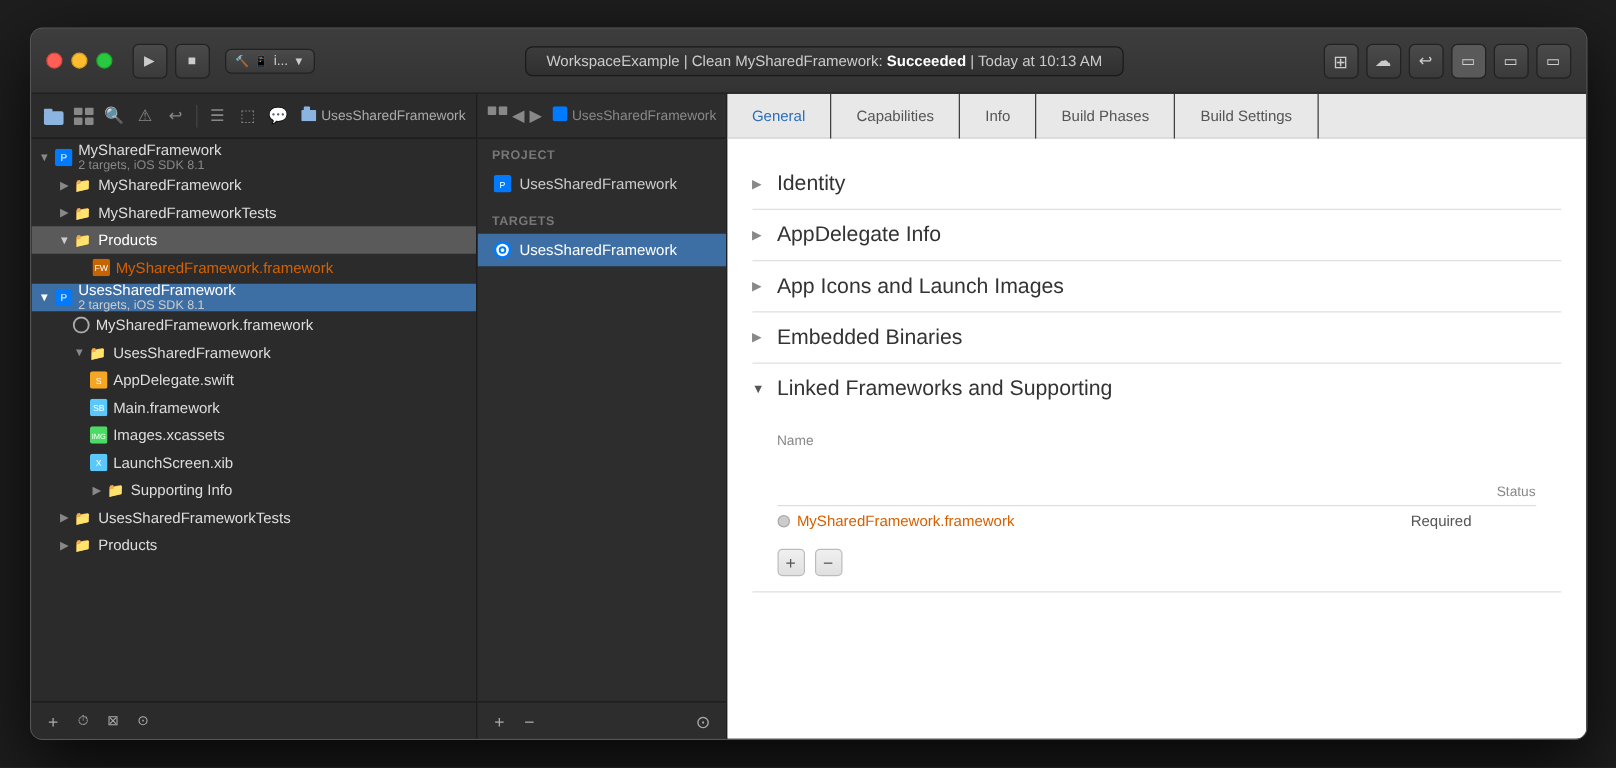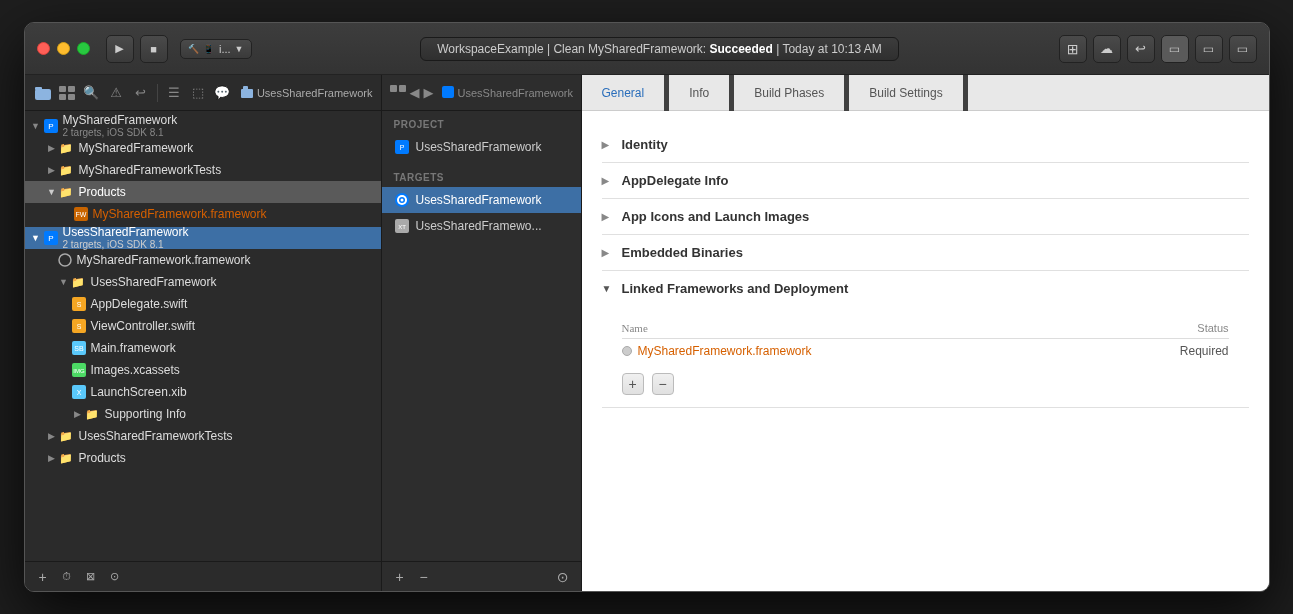--- a/index.html
+++ b/index.html
@@ -280,21 +280,21 @@
       gap: 0;
     }
     .section-tab {
       height: 36px;
       padding: 0 20px;
       display: flex;
       align-items: center;
       cursor: pointer;
       font-size: 12px;
       color: #555;
-      border-right: 5px solid #404040;
+      border-right: 1px solid #404040;
       background: transparent;
     }
     .section-tab.active {
       color: #2a6ebb;
       font-weight: 500;
     }
     .editor-body {
       flex: 1;
       background: #fff;
       overflow-y: auto;
@@ -311,41 +311,41 @@
       cursor: pointer;
     }
     .section-row:last-child { border-bottom: none; }
     .section-arrow {
       color: #888;
       font-size: 10px;
       margin-right: 8px;
       width: 12px;
     }
     .section-title {
-      font-size: 13px;
-      font-weight: 700;
+      font-size: 17px;
+      font-weight: 400;
       color: #333;
     }
     .section-content {
       padding: 12px 20px;
       border-bottom: 1px solid #e0e0e0;
     }
     
     .lf-table {
       width: 100%;
     }
     .lf-header {
       display: flex;
       padding: 4px 0;
       border-bottom: 1px solid #ddd;
       font-size: 11px;
       color: #888;
     }
-    .lf-header-name { flex: 1; font-family: Liberation Serif, serif; }
-    .lf-header-status { width: 100px; text-align: right; }
+    .lf-header-name { flex: 1; }
+    .lf-header-status { width: 100px; text-align: right; margin-top: 41px; }
     .lf-row {
       display: flex;
       align-items: center;
       padding: 5px 0;
     }
     .lf-row-name {
       flex: 1;
       display: flex;
       align-items: center;
       gap: 6px;
@@ -355,21 +355,20 @@
     .lf-dot {
       width: 10px;
       height: 10px;
       border-radius: 50%;
       background: #ccc;
       border: 1px solid #aaa;
       flex-shrink: 0;
     }
     .lf-row-status {
       width: 100px;
-      text-align: right;
       font-size: 12px;
       color: #555;
     }
     .lf-actions {
       display: flex;
       gap: 8px;
       margin-top: 10px;
     }
     .lf-action-btn {
       width: 22px;
@@ -550,30 +549,20 @@
           <div class="tree-indent" style="width:46px;"></div>
           <div class="tree-icon">
             <svg width="14" height="14" viewBox="0 0 14 14">
                 <rect width="14" height="14" rx="2" fill="#f5a623"></rect>
                 <text x="7" y="10" font-size="7" fill="white" text-anchor="middle">S</text>
               </svg>
           </div>
           <span>AppDelegate.swift</span>
         </div>
 
-        <div class="tree-item">
-          <div class="tree-indent" style="width:46px;"></div>
-          <div class="tree-icon">
-            <svg width="14" height="14" viewBox="0 0 14 14">
-                <rect width="14" height="14" rx="2" fill="#f5a623"></rect>
-                <text x="7" y="10" font-size="7" fill="white" text-anchor="middle">S</text>
-              </svg>
-          </div>
-          <span>ViewController.swift</span>
-        </div>
 
         <div class="tree-item">
           <div class="tree-indent" style="width:46px;"></div>
           <div class="tree-icon">
             <svg width="14" height="14" viewBox="0 0 14 14">
                 <rect width="14" height="14" rx="2" fill="#5ac8fa"></rect>
                 <text x="7" y="10" font-size="7" fill="white" text-anchor="middle">SB</text>
               </svg>
           </div>
           <span>Main.framework</span>
@@ -673,47 +662,41 @@
             <div class="nav-item-icon">
               <svg width="16" height="16" viewBox="0 0 16 16">
                 <circle cx="8" cy="8" r="7" fill="#007aff"></circle>
                 <circle cx="8" cy="8" r="5" fill="white"></circle>
                 <circle cx="8" cy="8" r="3" fill="#007aff"></circle>
                 <circle cx="8" cy="8" r="1.5" fill="white"></circle>
               </svg>
             </div>
             <span>UsesSharedFramework</span>
           </div>
-          <div class="nav-item">
-            <div class="nav-item-icon">
-              <svg width="14" height="14" viewBox="0 0 14 14">
-                  <rect width="14" height="14" rx="2" fill="#aaa"></rect>
-                  <text x="7" y="10" font-size="6" fill="white" text-anchor="middle">XT</text>
-                </svg>
-            </div>
-            <span>UsesSharedFramewo...</span>
-          </div>
         </div>
       </div>
 
       <div class="nav-bottom">
         <button class="sb-btn">+</button>
         <button class="sb-btn">−</button>
         <div style="flex:1;"></div>
         <button class="sb-btn">⊙</button>
       </div>
     </div>
 
     <div class="editor">
 
       <div class="section-tabs">
         <div class="section-tab active">
           <span>General</span>
         </div>
         <div class="section-tab">
+          <span>Capabilities</span>
+        </div>
+        <div class="section-tab">
           <span>Info</span>
         </div>
         <div class="section-tab">
           <span>Build Phases</span>
         </div>
         <div class="section-tab">
           <span>Build Settings</span>
         </div>
       </div>
 
@@ -734,21 +717,21 @@
           <span class="section-title">App Icons and Launch Images</span>
         </div>
 
         <div class="section-row">
           <div class="section-arrow">▶</div>
           <span class="section-title">Embedded Binaries</span>
         </div>
 
         <div class="section-row" style="border-bottom:none;">
           <div class="section-arrow" style="color:#555;">▼</div>
-          <span class="section-title">Linked Frameworks and Deployment</span>
+          <span class="section-title">Linked Frameworks and Supporting</span>
         </div>
 
         <div class="section-content">
           <div class="lf-table">
             <div class="lf-header">
               <span class="lf-header-name">Name</span>
               <span class="lf-header-status">Status</span>
             </div>
             <div class="lf-row">
               <div class="lf-row-name">

